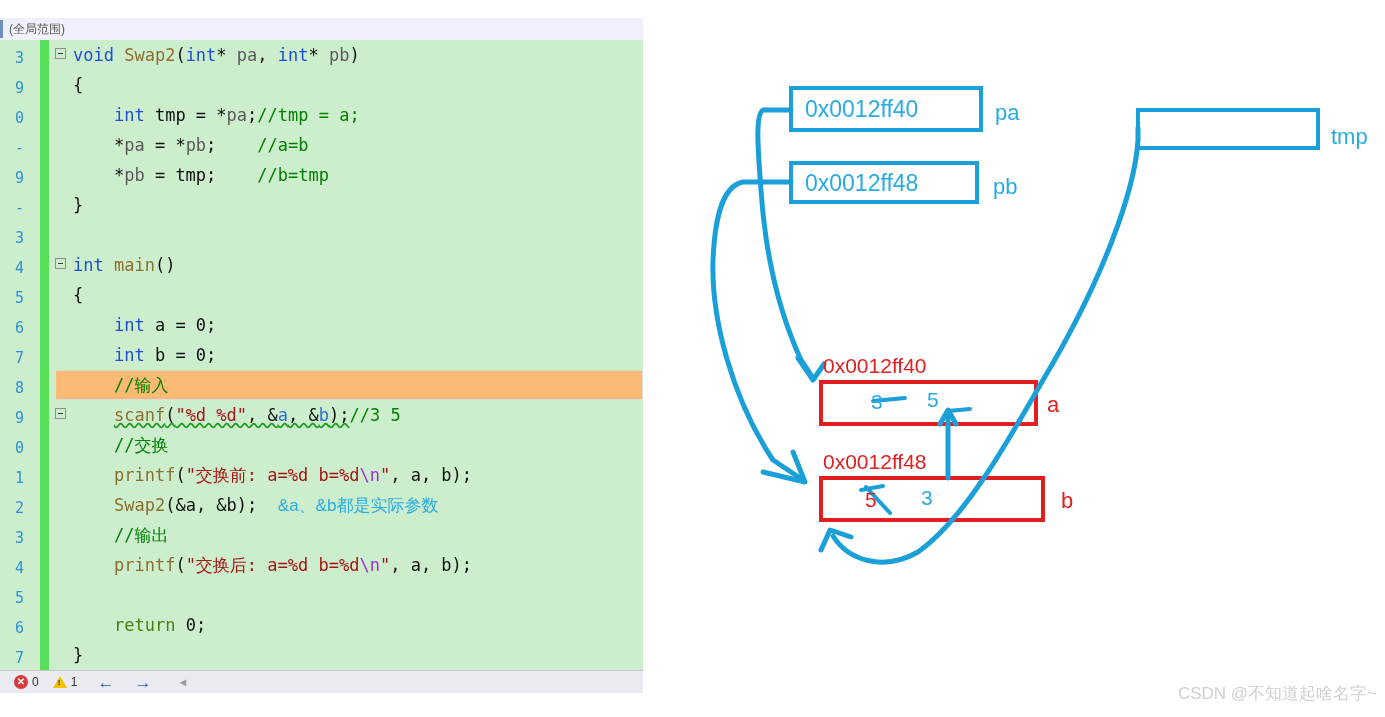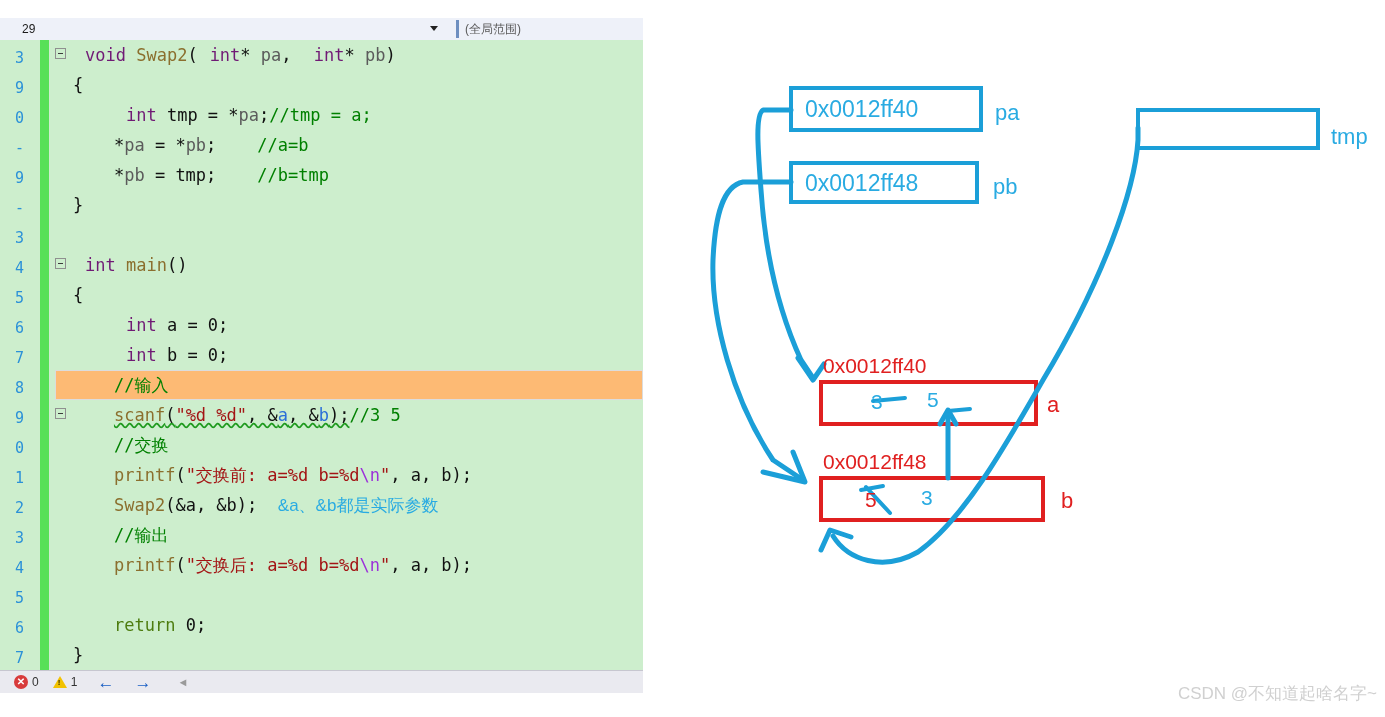--- a/index.html
+++ b/index.html
@@ -140,21 +140,21 @@
     background: #cdeecd;
     box-sizing: border-box;
   }
   .fold-box::before {
     content: "";
     position: absolute;
     left: 2px; top: 4px;
     width: 5px; height: 1px;
     background: #3b3b3b;
   }
-  .kw   { color: #701a75; margin-left: 12px; }
+  .kw   { color: #1d4ed8; }
   .fn   { color: #8b6f2e; }
   .cmt  { color: #008000; margin-top: 20px; }
   .str  { color: #a31515; }
   .esc  { color: #9b30d9; }
   .pre  { color: #4d7c0f; }
   .pln  { color: #111111; }
   .ident{ color: #5b5b5b; }
   .blue { color: #2b6fd8; }
   .squiggle {
     text-decoration: underline wavy #1f9a1f;
@@ -255,24 +255,20 @@
   }
 </style>
 </head>
 <body>
 
 <div id="root">
 
   <div id="ide">
 
     <div id="ide-toolbar">
-      <div class="scope-combo">
-        <span class="combo-text">29</span>
-        <span class="combo-arrow"></span>
-      </div>
       <div class="combo-divider"></div>
       <div class="scope-combo2">
         <span>(全局范围)</span>
       </div>
     </div>
 
     <div id="editor">
       <div id="gutter">
           <div class="ln">3</div>
           <div class="ln">9</div>

